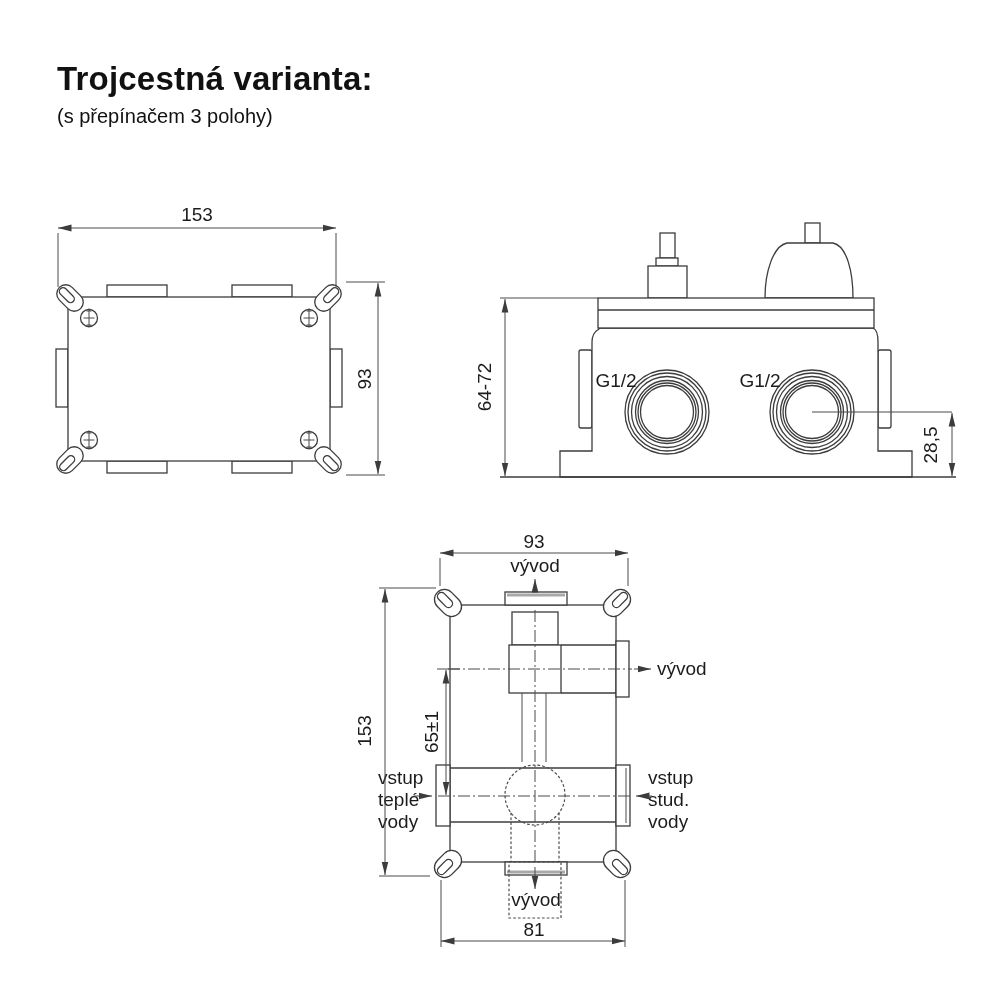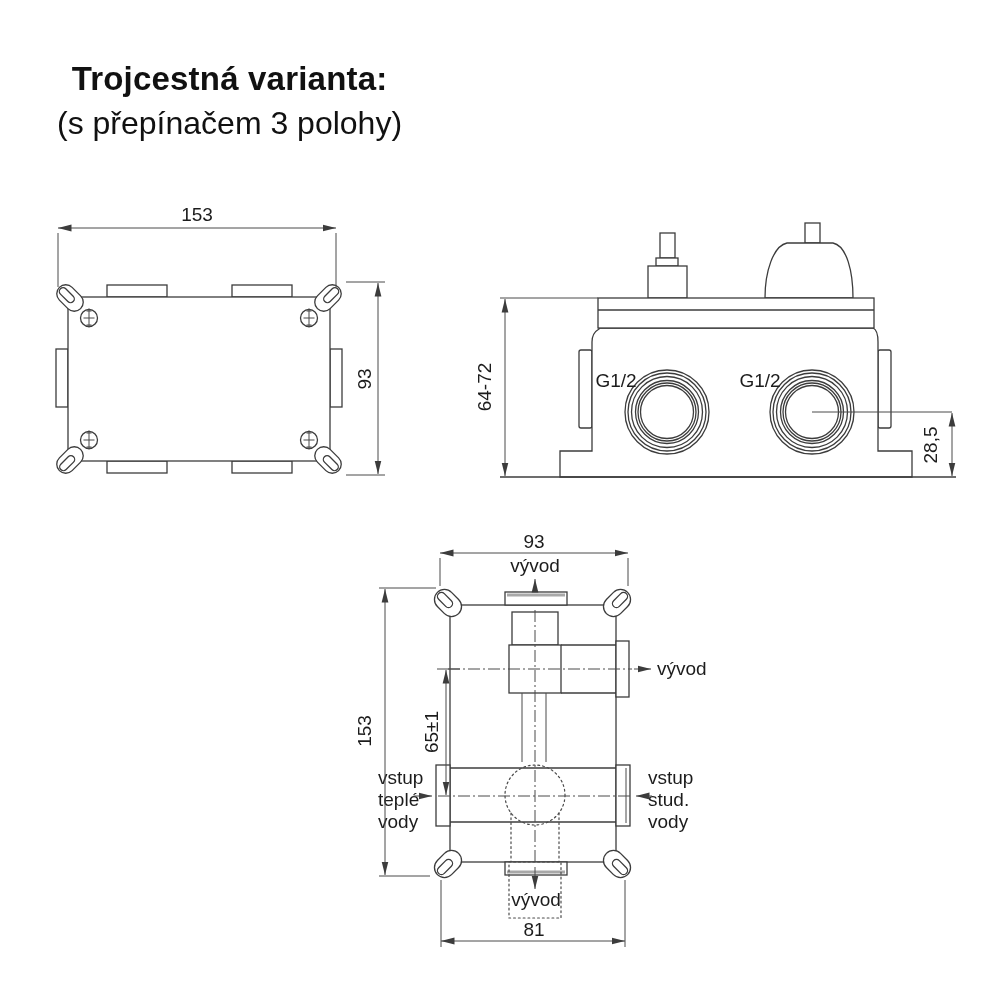--- a/index.html
+++ b/index.html
@@ -1,20 +1,20 @@
 <!DOCTYPE html>
 <html><head>
 <meta charset="utf-8">
 <style>
   html,body { margin:0; padding:0; background:#ffffff; }
   body { width:1000px; height:1000px; position:relative; overflow:hidden;
          font-family:"Liberation Sans", sans-serif; }
-  .title-block { position:absolute; left:57px; top:60px; color:#111;text-align:center; }
+  .title-block { position:absolute; left:57px; top:60px; color:#111; }
   .title-block h1 { margin:0; font-size:33px; font-weight:bold; letter-spacing:0.2px; }
-  .title-block p  { margin:7px 0 0 0; font-size:32px; font-weight:normal; }
+  .title-block p  { margin:7px 0 0 0; font-size:20px; font-weight:normal; }
   svg.drawing { position:absolute; left:0; top:0; }
   .ln   { stroke:#3c3c3c; stroke-width:1.3; fill:none; }
   .fw   { stroke:#3c3c3c; stroke-width:1.3; fill:#ffffff; }
   .thin { stroke:#4a4a4a; stroke-width:1; fill:none; }
   .cl   { stroke:#4a4a4a; stroke-width:1; fill:none; stroke-dasharray:12 3 2 3; }
   .dot  { stroke:#4a4a4a; stroke-width:1.2; fill:none; stroke-dasharray:1.8 3; stroke-linecap:round; }
   .gray { stroke:#a8a8a8; stroke-width:3; fill:none; }
   .t { font-family:"Liberation Sans", sans-serif; font-size:19px; fill:#1c1c1c; }
 </style>
 </head>

